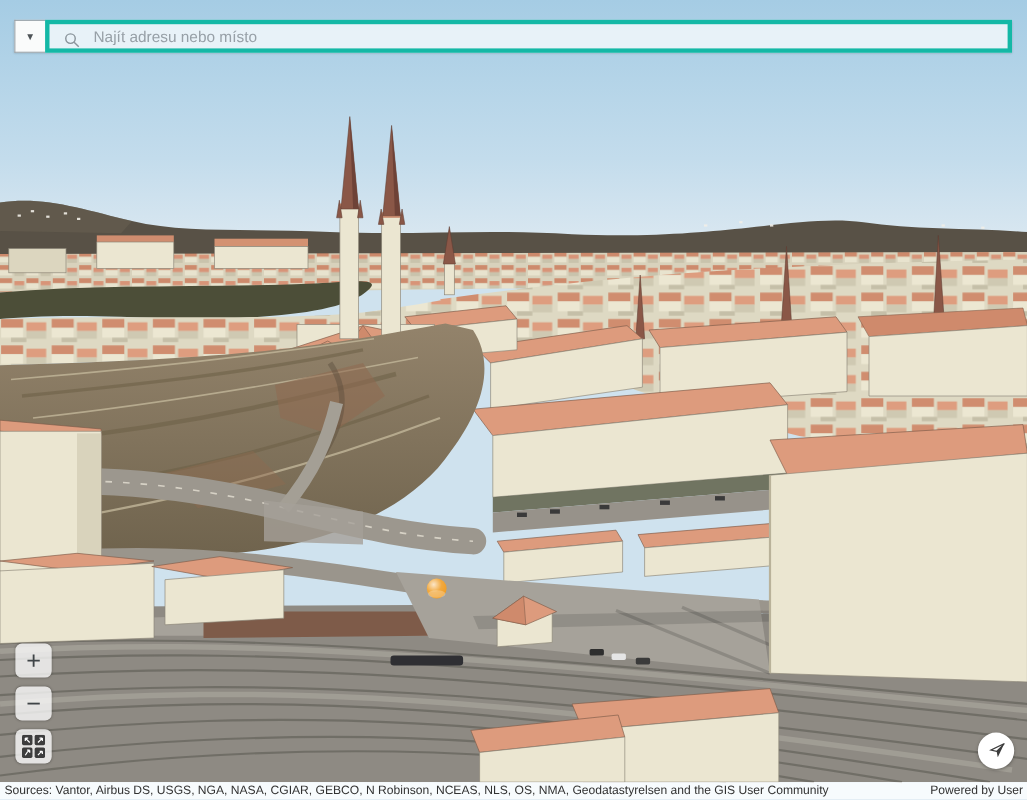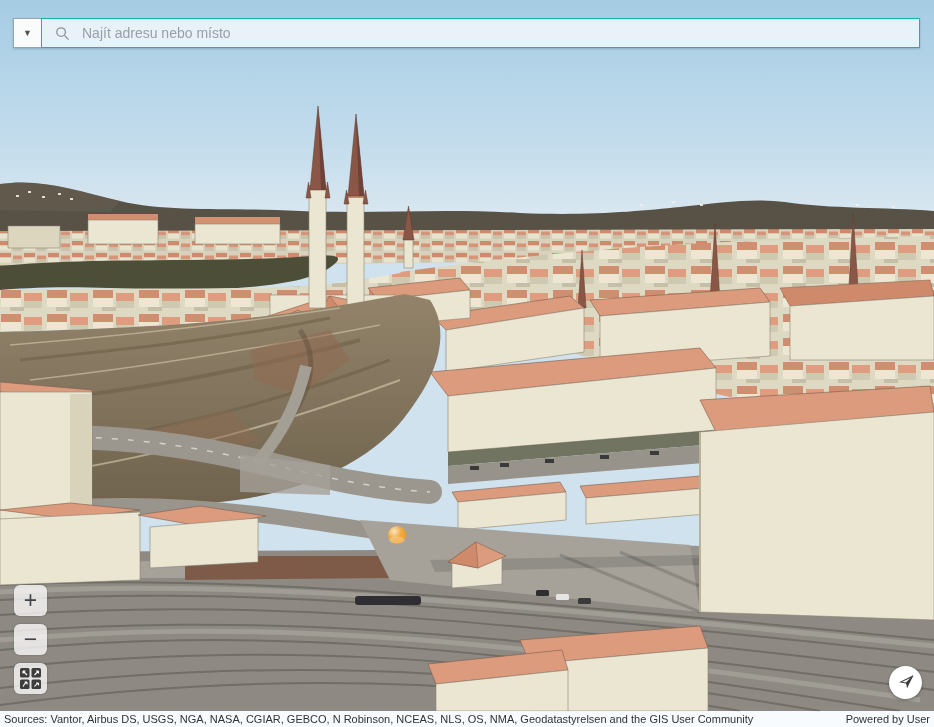--- a/index.html
+++ b/index.html
@@ -16,21 +16,21 @@
     display:flex;box-shadow:0 1px 2px rgba(0,0,0,.18);
   }
   .dd-btn{
     width:28px;height:30px;box-sizing:border-box;background:#fafbfb;
     border:1px solid #98a2a9;border-right:none;display:flex;align-items:center;
     justify-content:center;cursor:pointer;padding:0;
   }
   .caret{font-size:9px;color:#4e5357;line-height:1}
   .input-wrap{
     flex:1;position:relative;background:rgba(255,255,255,.72);
-    border:1px solid #14b8a6;box-sizing:border-box;
+    border:4px solid #14b8a6;box-sizing:border-box;
   }
   .input-wrap input{
     position:absolute;inset:0;width:100%;height:100%;box-sizing:border-box;
     border:none;background:transparent;padding-left:40px;font-size:14px;
     color:#333;outline:none;font-family:inherit;
   }
   .input-wrap input::placeholder{color:#97a0a7}
   .search-glyph{position:absolute;left:13px;top:7px;width:15px;height:15px}
 
   

